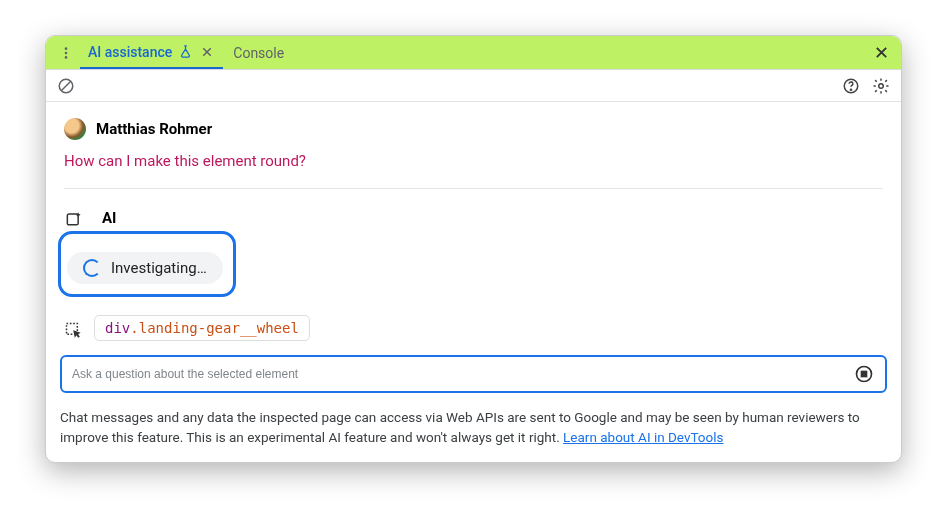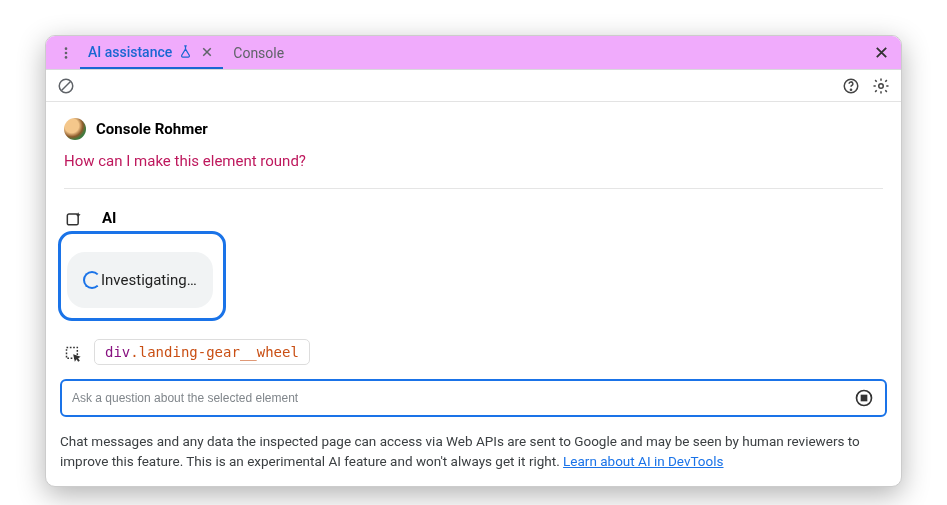--- a/index.html
+++ b/index.html
@@ -14,21 +14,21 @@
     width: 100%;
     border: 1px solid #ccc;
     border-radius: 10px;
     overflow: hidden;
     box-shadow: 0 8px 28px rgba(0,0,0,0.3);
     background: #fff;
   }
   .tabbar {
     display: flex;
     align-items: center;
-    background: #f0abfc;
+    background: #bef264;
     border-bottom: 1px solid #d7d9db;
     height: 34px;
     padding: 0 8px;
     gap: 2px;
   }
   .spacer { flex: 1; }
   .icon-btn {
     display: inline-flex;
     align-items: center;
     justify-content: center;
@@ -76,23 +76,24 @@
   }
   .username { font-weight: 700; font-size: 15px; }
   .user-msg { font-size: 15px; margin-top: 12px; color: #be185d; }
   .divider { border: none; border-top: 1px solid #e5e5e5; margin-top: 18px; }
   .ai-block { padding: 14px 18px 6px 18px; }
   .ai-row { display: flex; gap: 18px; }
   .ai-label { font-size: 15px; font-weight: 700; }
   .status-pill {
     display: inline-flex;
     align-items: center;
+    gap: 10px;
     background: #f1f3f4;
     border-radius: 18px;
-    padding: 19px 16px;
+    padding: 7px 16px;
     font-size: 15px;
     color: #222;
     margin-top: 12px;
   }
   .spinner {
     width: 18px; height: 18px;
     border: 2.5px solid #1a73e8;
     border-right-color: transparent;
     border-radius: 50%;
     display: inline-block;
@@ -207,21 +208,21 @@
       <svg width="18" height="18" viewBox="0 0 24 24" fill="none" stroke="#444" stroke-width="2">
           <circle cx="12" cy="12" r="3"></circle>
           <path d="M12 2v3M12 19v3M4.2 4.2l2.1 2.1M17.7 17.7l2.1 2.1M2 12h3M19 12h3M4.2 19.8l2.1-2.1M17.7 6.3l2.1-2.1"></path>
         </svg>
     </span>
   </div>
 
   <div class="content">
     <div class="user-row">
       <div class="avatar"></div>
-      <span class="username">Console Rohmer</span>
+      <span class="username">Matthias Rohmer</span>
     </div>
     <div class="user-msg">How can I make this element round?</div>
     <hr class="divider">
   </div>
 
   <div class="ai-block">
     <div class="ai-row">
       <span>
         <svg width="20" height="20" viewBox="0 0 24 24" fill="none" stroke="#333" stroke-width="1.8">
             <rect x="4" y="6" width="13" height="13" rx="2"></rect>

